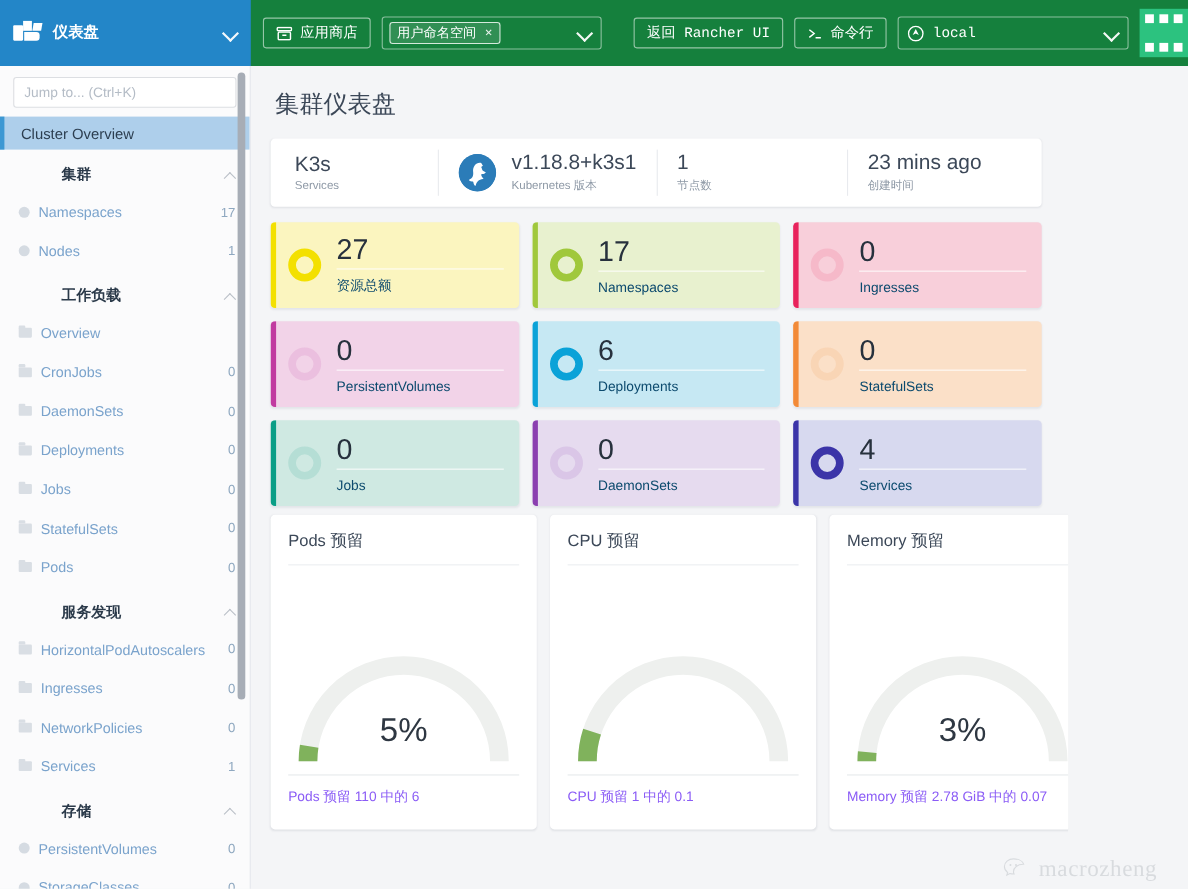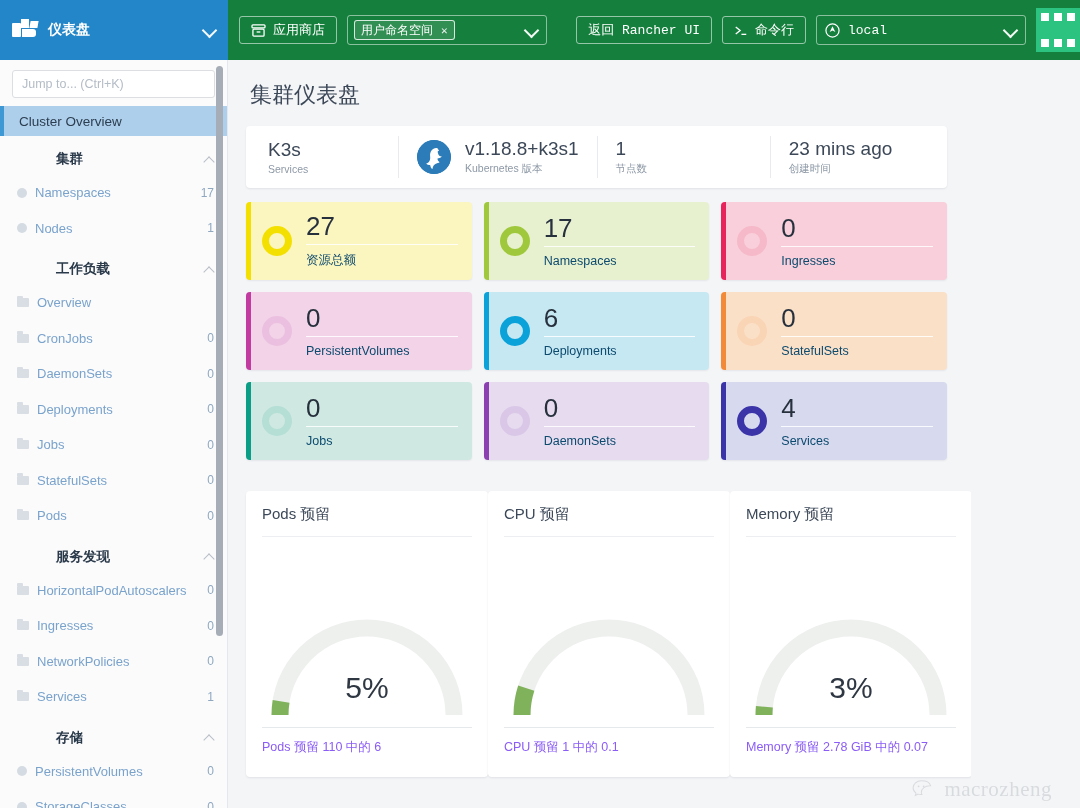--- a/index.html
+++ b/index.html
@@ -223,21 +223,21 @@
   .k3s-logo {
     width: 34px; height: 34px; border-radius: 50%;
     background: #2b7cb8; flex: 0 0 34px; position: relative;
     overflow: hidden;
   }
   .k3s-logo svg { position: absolute; left: 0; top: 0; }
 
   
   .count-grid {
     display: grid; grid-template-columns: repeat(3, 1fr);
-    gap: 12px 12px; margin-bottom: 31px;
+    gap: 12px 12px; margin-bottom: 8px;
   }
   .count-card {
     height: 78px; border-radius: 4px;
     display: flex; align-items: center;
     padding: 0 14px 0 12px; gap: 12px;
     position: relative; overflow: hidden;
     cursor: pointer;
     box-shadow: 0 1px 2px rgba(20,30,50,.07);
   }
   .count-card .bar {
@@ -254,21 +254,21 @@
     font-weight: normal; padding-bottom: 5px;
   }
   .cc-sep { height: 1px; background: rgba(255,255,255,.85); }
   .cc-label {
     font-size: 12.5px; color: #0c4a6e; padding-top: 7px;
   }
 
   
   .gauge-grid {
     display: grid; grid-template-columns: repeat(3, 1fr);
-    gap: 0;
+    gap: 12px;
   }
   .gauge-card {
     background: #fff; border-radius: 4px;
     box-shadow: 0 1px 2px rgba(20,30,50,.09);
     height: 286px; padding: 14px 16px 0 16px;
     position: relative;
   }
   .gauge-title {
     font-size: 15px; color: #3c4858; padding-bottom: 12px;
   }

